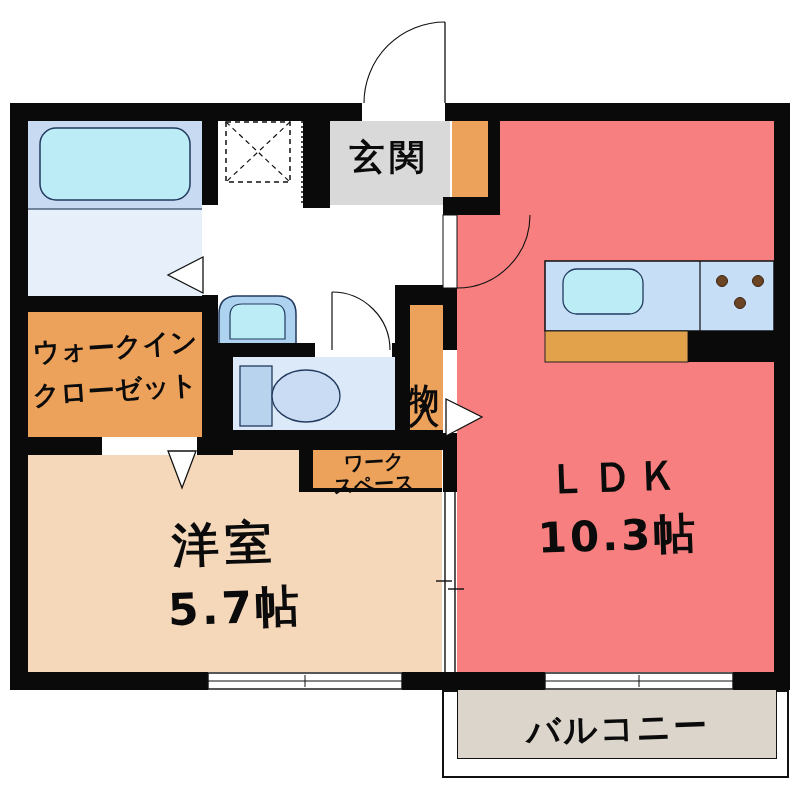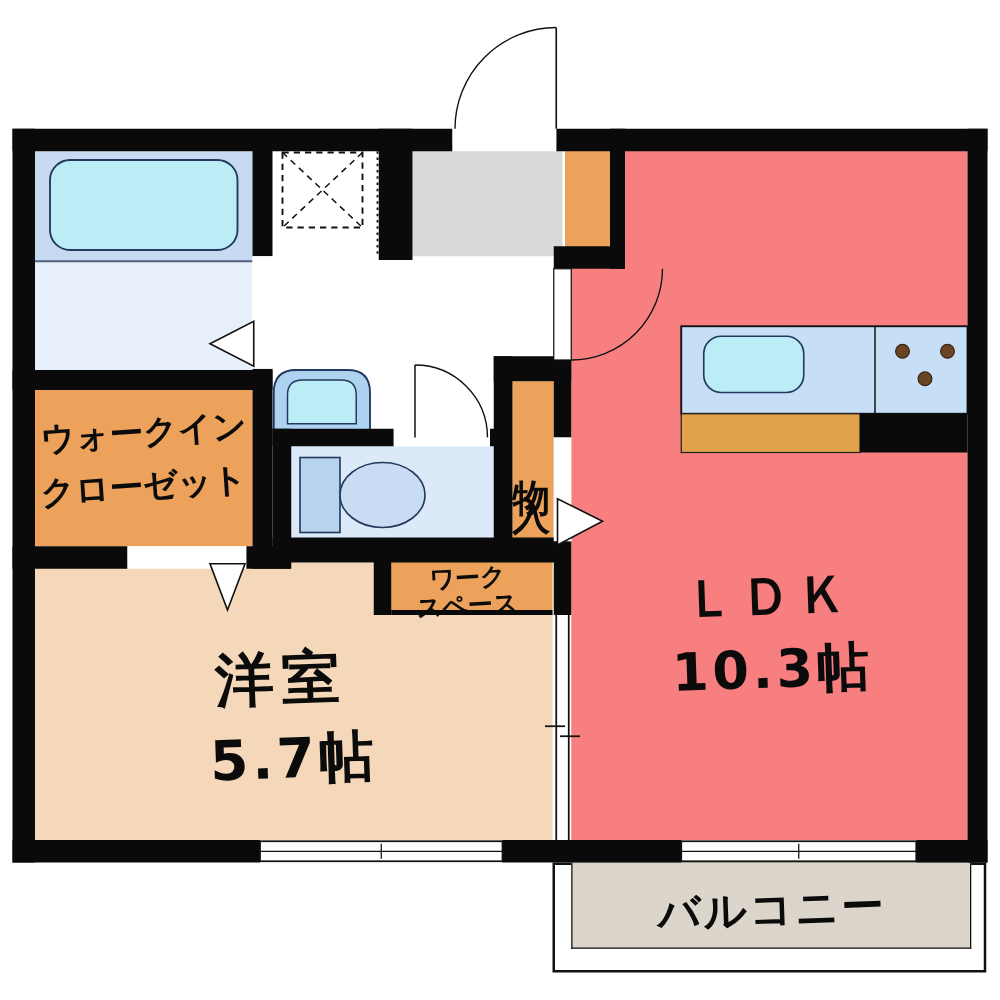--- a/index.html
+++ b/index.html
@@ -150,20 +150,21 @@
       <line x1="208" y1="681" x2="402" y2="681" stroke="#111" stroke-width="1"></line>
       <line x1="305" y1="675" x2="305" y2="687" stroke="#111" stroke-width="1"></line>
     </g>
     <g>
       <rect x="545" y="673" width="188" height="16" fill="#ffffff" stroke="#111" stroke-width="1.4"></rect>
       <line x1="545" y1="681" x2="733" y2="681" stroke="#111" stroke-width="1"></line>
       <line x1="639" y1="675" x2="639" y2="687" stroke="#111" stroke-width="1"></line>
     </g>
   </svg>
 
+  <div class="label" style="left:329px;top:140px;width:121px;font-size:35px;letter-spacing:5px;">玄関</div>
 
   <div class="label" style="left:30px;top:333px;width:170px;font-size:27px;transform:rotate(-4deg);">ウォークイン</div>
   <div class="label" style="left:30px;top:376px;width:170px;font-size:27px;transform:rotate(-4deg);">クローゼット</div>
 
   <div class="label" style="left:402px;top:310px;width:44px;height:124px;font-size:30px;writing-mode:vertical-rl;text-orientation:upright;letter-spacing:12px;line-height:44px;">物入</div>
 
   <div class="label" style="left:313px;top:452px;width:122px;font-size:20px;transform:rotate(-3deg);">ワーク</div>
   <div class="label" style="left:313px;top:474px;width:122px;font-size:20px;transform:rotate(-3deg);">スペース</div>
 
   <div class="label" style="left:125px;top:520px;width:200px;font-size:47px;letter-spacing:6px;transform:rotate(-2deg);">洋室</div>

